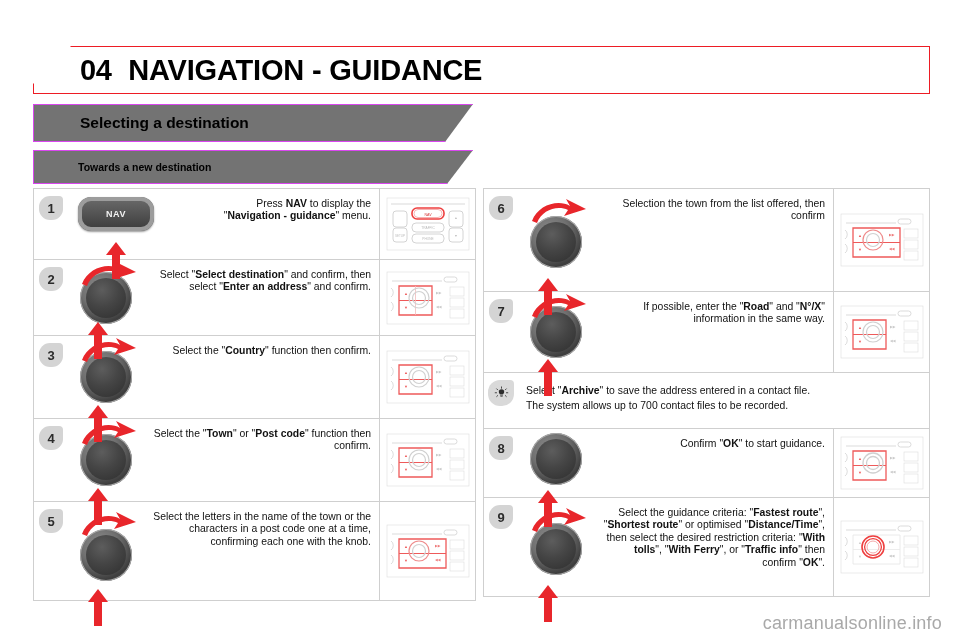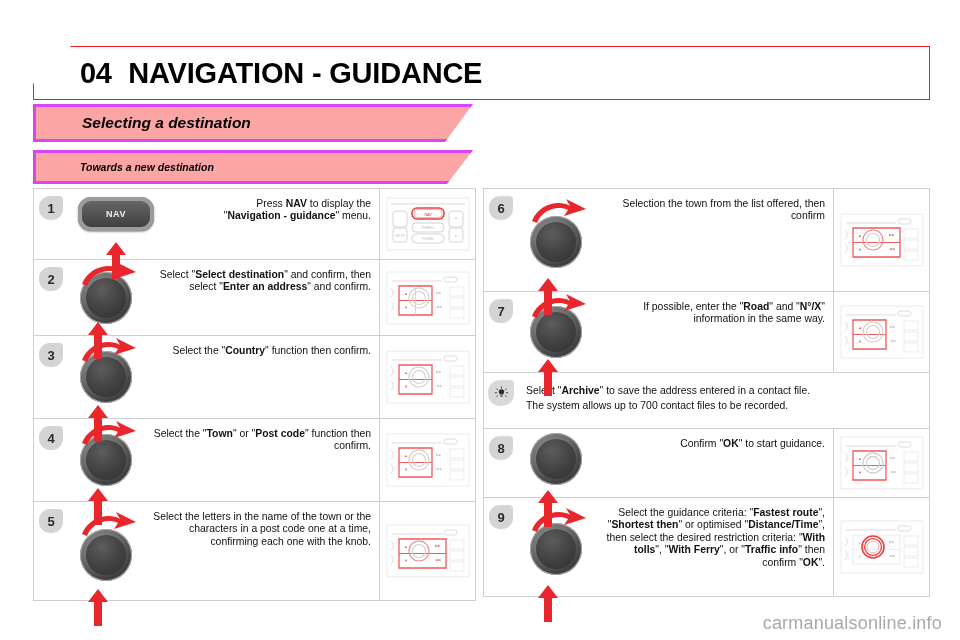--- a/index.html
+++ b/index.html
@@ -14,21 +14,21 @@
     position: relative;
     overflow: hidden;
   }
 
   
   .title-bar {
     position: absolute;
     left: 33px;
     top: 46px;
     width: 897px;
-    height: 54px;
+    height: 48px;
     border: 1.5px solid #ed1c24;
     box-sizing: border-box;
     background: #ffffff;
     -webkit-clip-path: polygon(38px 0, 100% 0, 100% 100%, 0 100%, 0 38px);
     clip-path: polygon(38px 0, 100% 0, 100% 100%, 0 100%, 0 38px);
     display: flex;
     align-items: center;
   }
   .title-bar-inner {
     display: flex;
@@ -46,25 +46,24 @@
     font-weight: bold;
     color: #000;
     margin-left: 17px;
     letter-spacing: -0.2px;
   }
 
   
   .section-head {
     position: absolute;
     box-sizing: border-box;
-    border: 3px solid #d946ef;
-    background: #fca5a5;
+    border: 1px solid #d946ef;
+    background: #737373;
     display: flex;
     align-items: center;
-    font-style: italic;
   }
   .section-head.h1 {
     left: 33px;
     top: 104px;
     width: 440px;
     height: 38px;
     -webkit-clip-path: polygon(0 0, 100% 0, calc(100% - 28px) 100%, 0 100%);
     clip-path: polygon(0 0, 100% 0, calc(100% - 28px) 100%, 0 100%);
   }
   .section-head.h2 {
@@ -614,21 +613,21 @@
         <svg class="arrow-curve" width="62" height="30" viewBox="0 0 62 30" style="top:8px;">
           <path d="M4 24 C10 8, 30 2, 42 9 L38 2 L58 12 L36 19 L40 13 C29 8, 14 13, 9 26 Z" fill="#e8262b"></path>
         </svg>
         <div class="knob" style="top:52%;"></div>
         <div class="arrow-up" style="bottom:0;">
           <div class="shaft"></div>
             <div class="head"></div>
         </div>
       </div>
     </div>
-    <div class="cell-text">Select the guidance criteria: "<b>Fastest route</b>", "<b>Shortest then</b>" or optimised "<b>Distance/Time</b>", then select the desired restriction criteria: "<b>With tolls</b>", "<b>With Ferry</b>", or "<b>Traffic info</b>" then confirm "<b>OK</b>".</div>
+    <div class="cell-text">Select the guidance criteria: "<b>Fastest route</b>", "<b>Shortest route</b>" or optimised "<b>Distance/Time</b>", then select the desired restriction criteria: "<b>With tolls</b>", "<b>With Ferry</b>", or "<b>Traffic info</b>" then confirm "<b>OK</b>".</div>
     <div class="cell-device">
       <svg class="device" width="84" height="54" viewBox="0 0 84 54">
         <rect x="1" y="1" width="82" height="52" fill="#fff" stroke="#dcdcdc" stroke-width="0.6"></rect>
         <path d="M6 10 H56" stroke="#d2d2d2" stroke-width="0.8"></path>
         <rect x="58" y="6" width="13" height="5" rx="2.5" fill="none" stroke="#d2d2d2" stroke-width="0.8"></rect>
         <path d="M5 17 a4 5 0 0 1 0 9" fill="none" stroke="#d2d2d2" stroke-width="0.8"></path>
         <path d="M5 31 a4 5 0 0 1 0 9" fill="none" stroke="#d2d2d2" stroke-width="0.8"></path>
         <path d="M13 15 H60 V44 H13 Z" fill="none" stroke="#e8e8e8" stroke-width="0.9"></path>
         <path d="M13 29.5 H60" stroke="#e8e8e8" stroke-width="0.8"></path>
         <circle cx="33" cy="27" r="11" fill="none" stroke="#ee3f3f" stroke-width="1.6"></circle>

